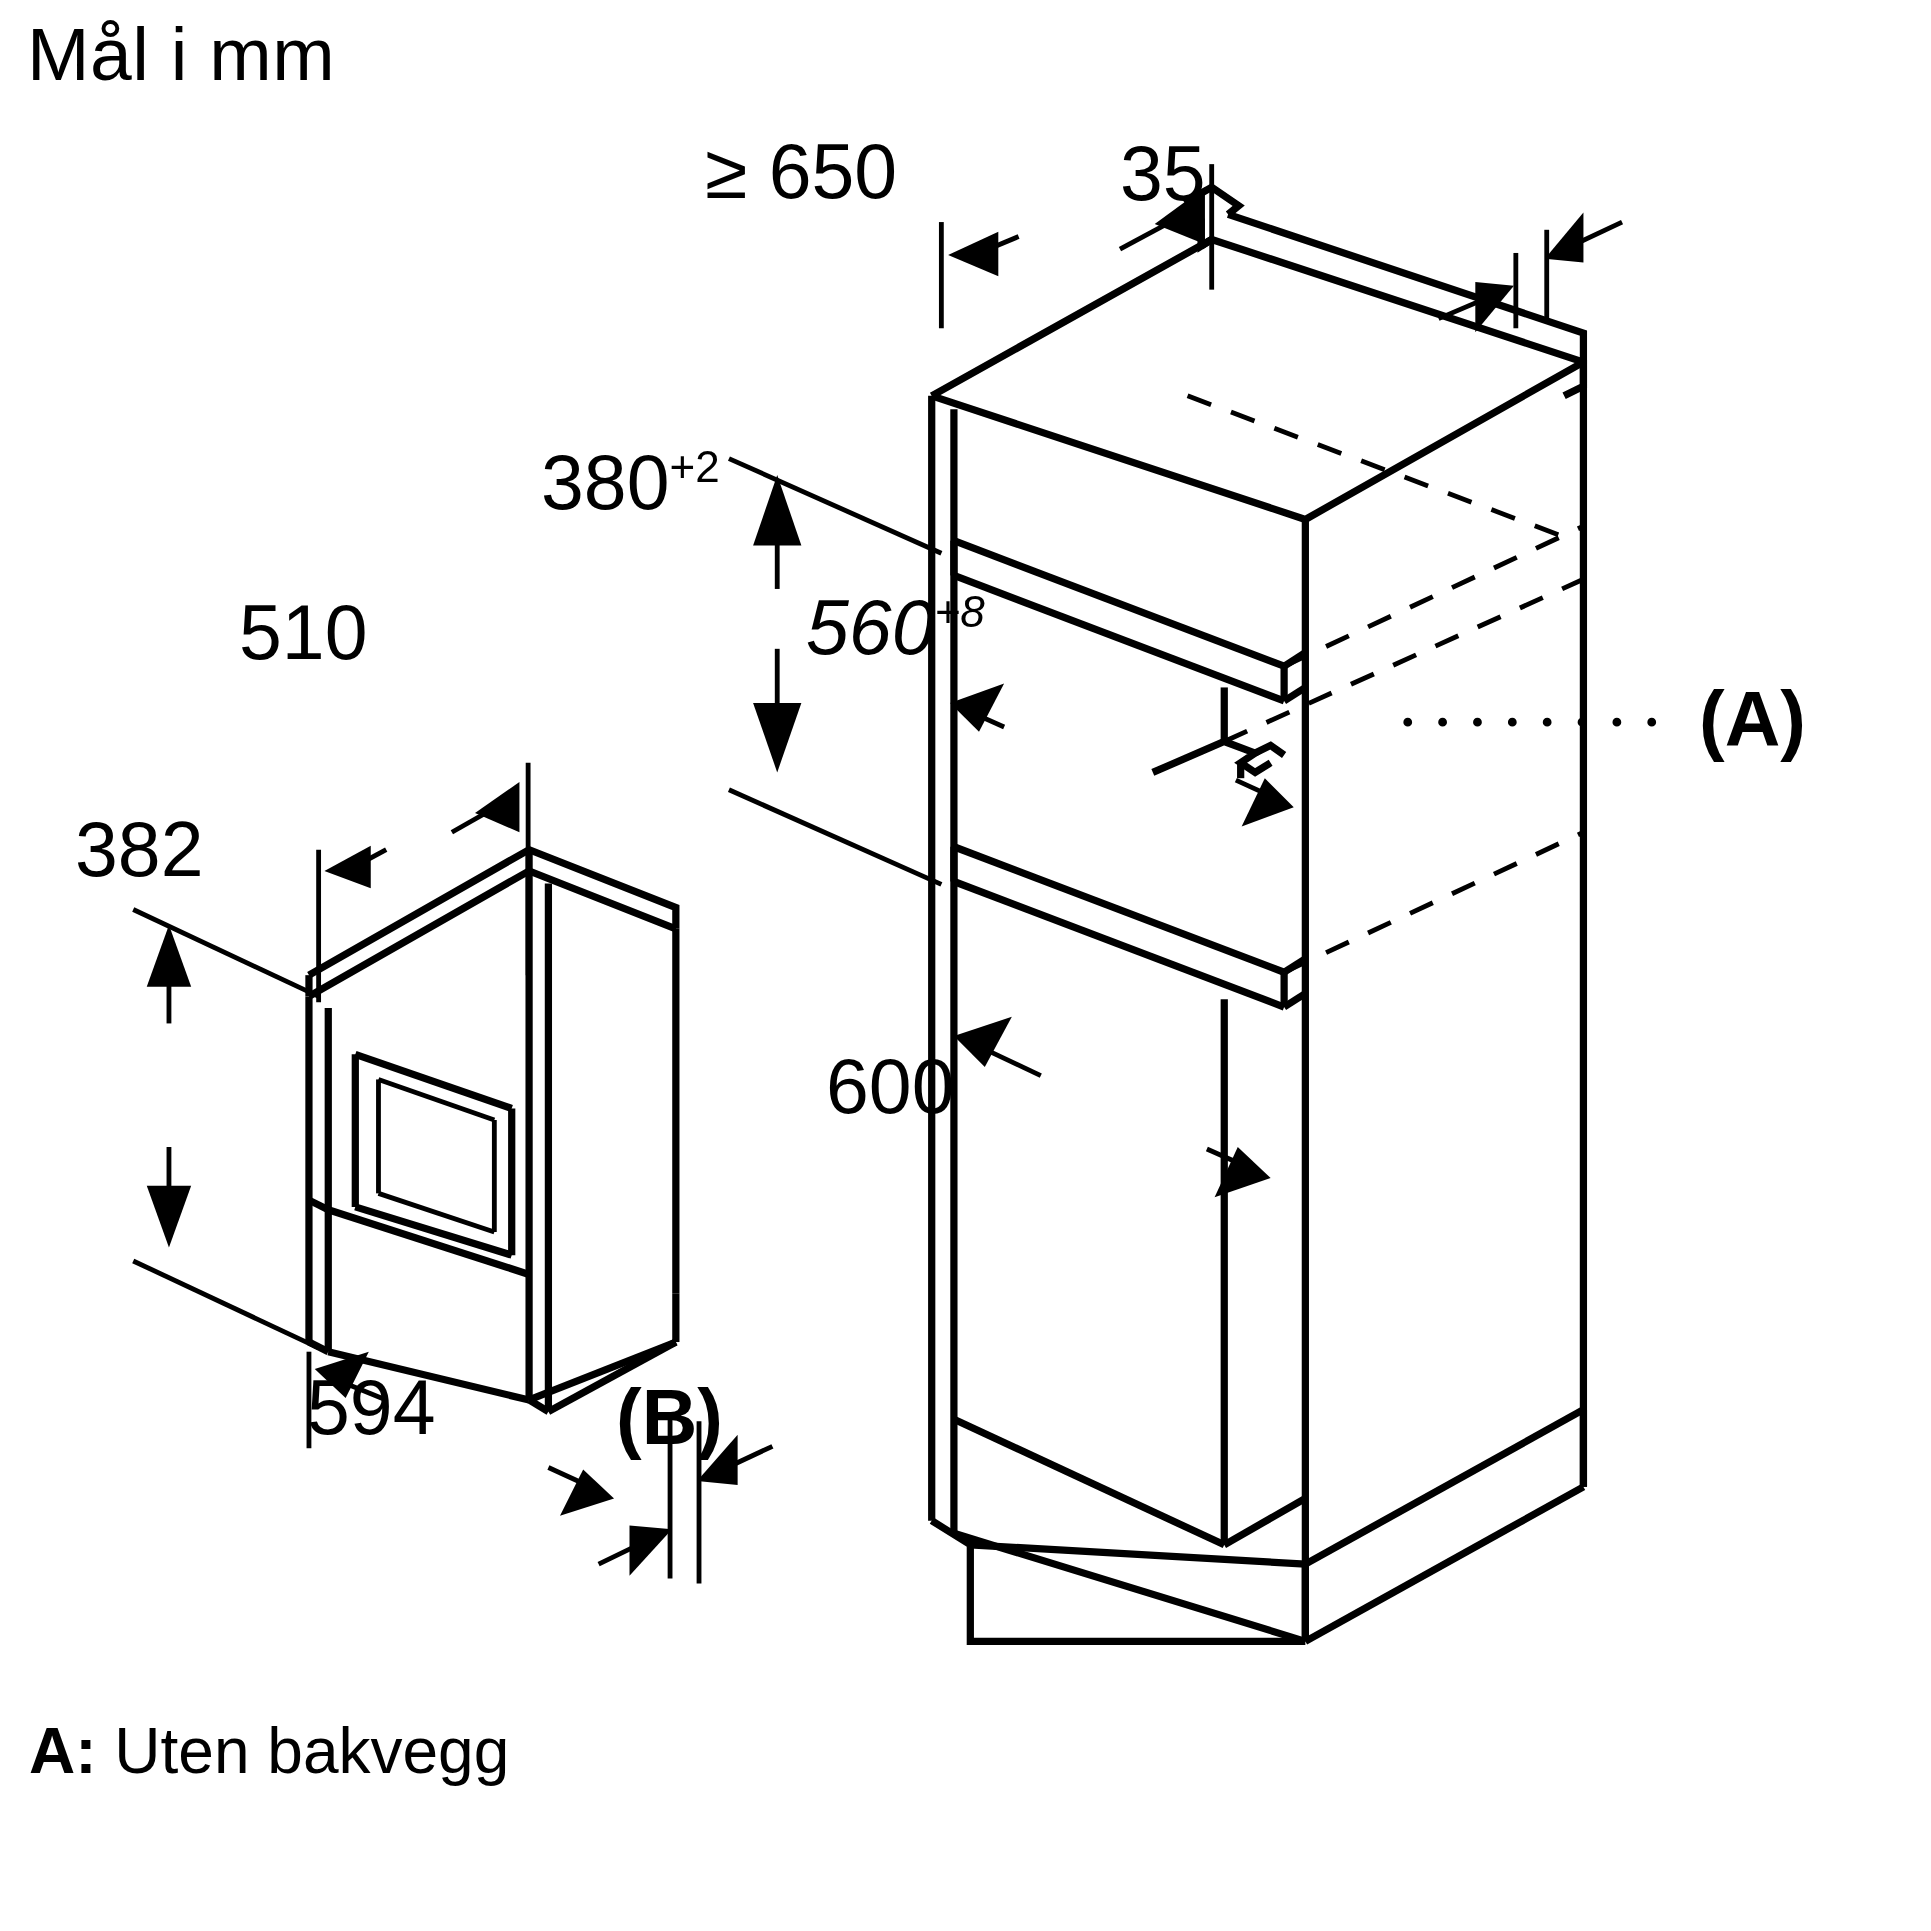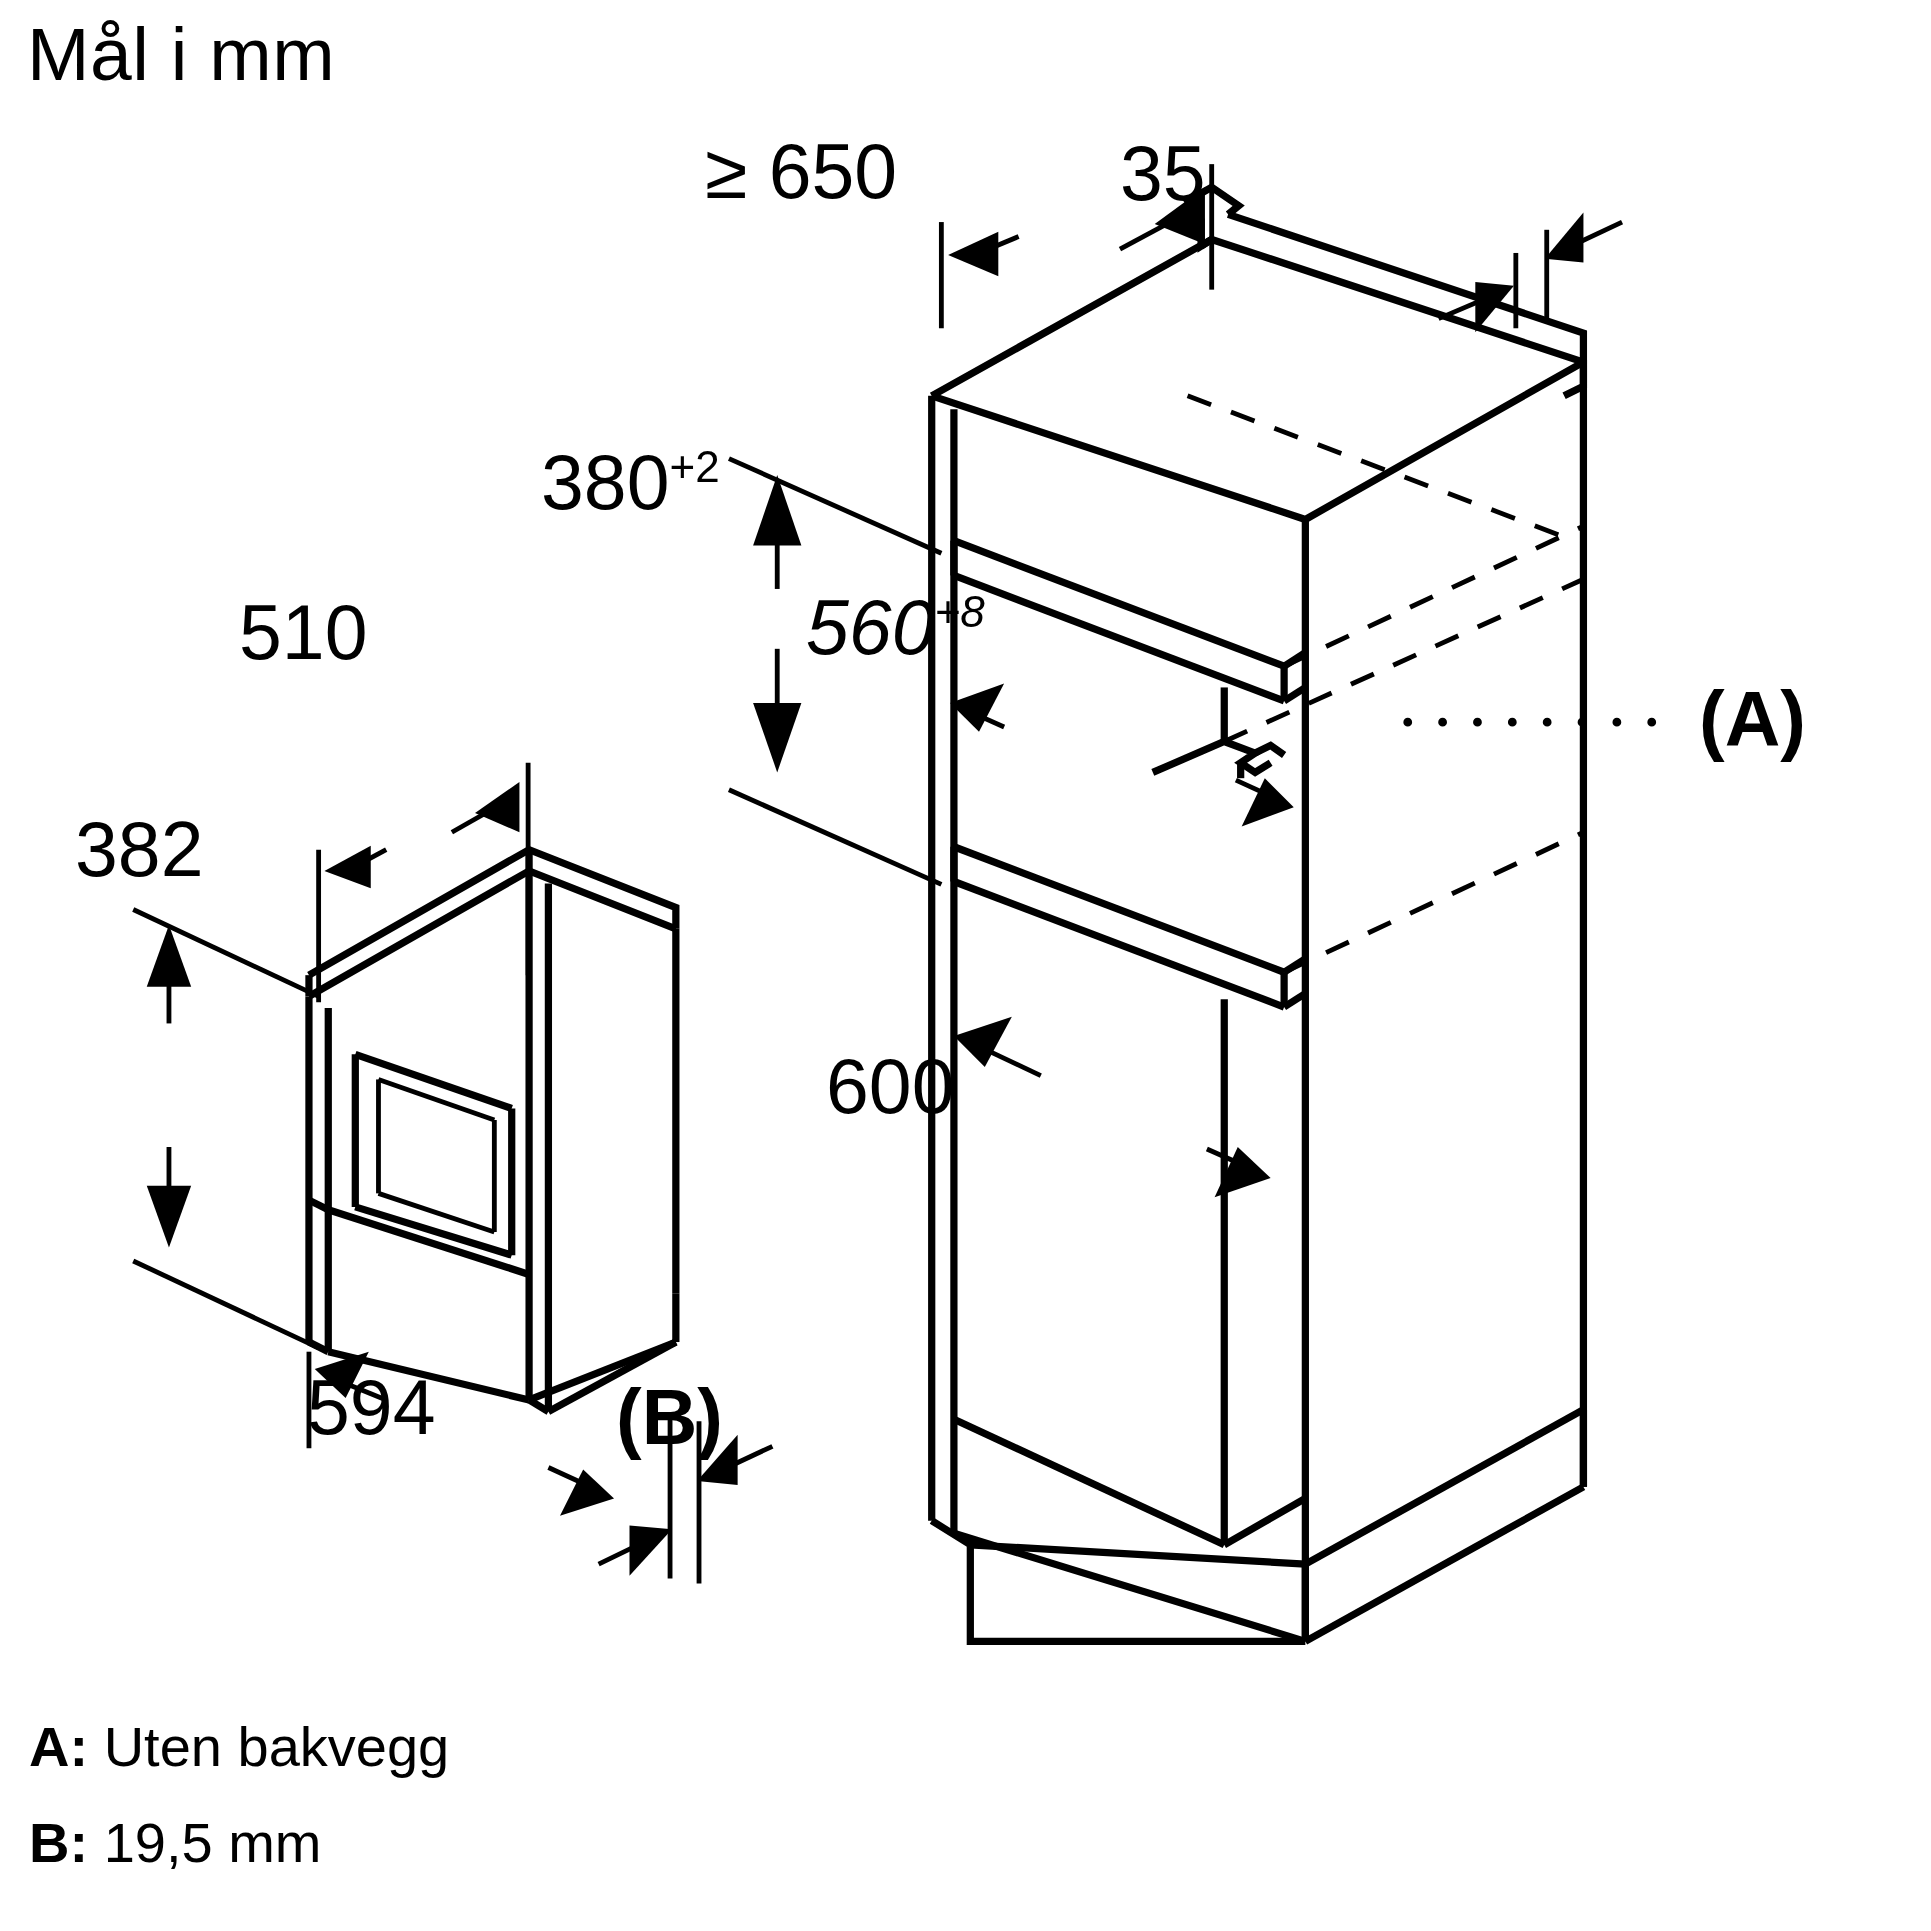--- a/index.html
+++ b/index.html
@@ -44,21 +44,21 @@
   .dim-text .sup {
     font-size: 44px;
     vertical-align: super;
     line-height: 0;
   }
   .ref-text {
     font-size: 77px;
     font-weight: bold;
   }
   .legend-line {
-    font-size: 56px;
+    font-size: 64px;
   }
   .legend-line .key {
     font-weight: bold;
   }
 </style>
 </head>
 <body>
 
 <div id="sheet">
 
@@ -286,18 +286,15 @@
   <div class="txt dim-text" style="left:75px; top:811px;">382</div>
 
   <div class="txt dim-text" style="left:307px; top:1369px;">594</div>
 
   <div class="txt ref-text" style="left:616px; top:1379px;">(B)</div>
 
   <div class="txt legend-line" style="left:29px; top:1719px;">
     <span class="key">A:</span><span> Uten bakvegg</span>
   </div>
 
-  <div class="txt legend-line" style="left:29px; top:1815px;">
-    <span class="key">B:</span><span> 19,5 mm</span>
-  </div>
 
 </div>
 
 
 </body></html>

